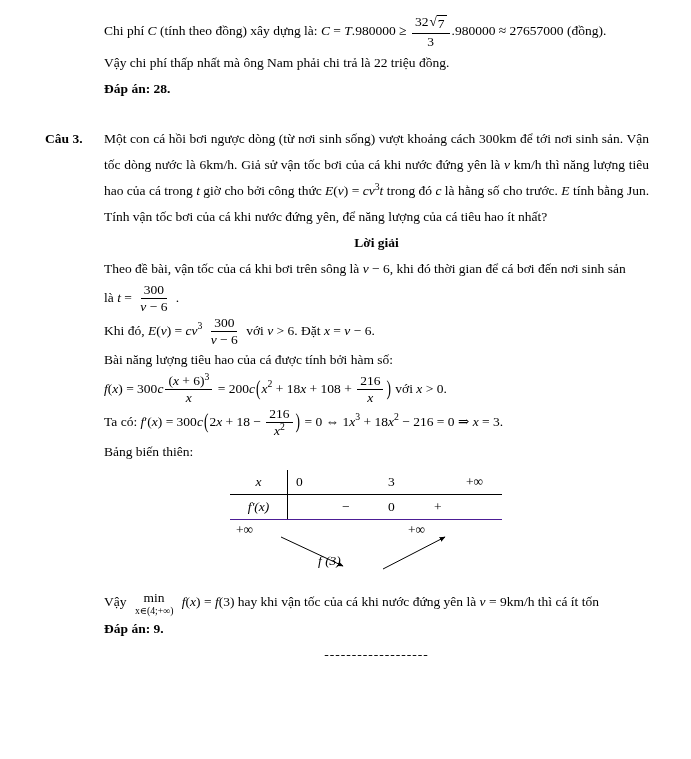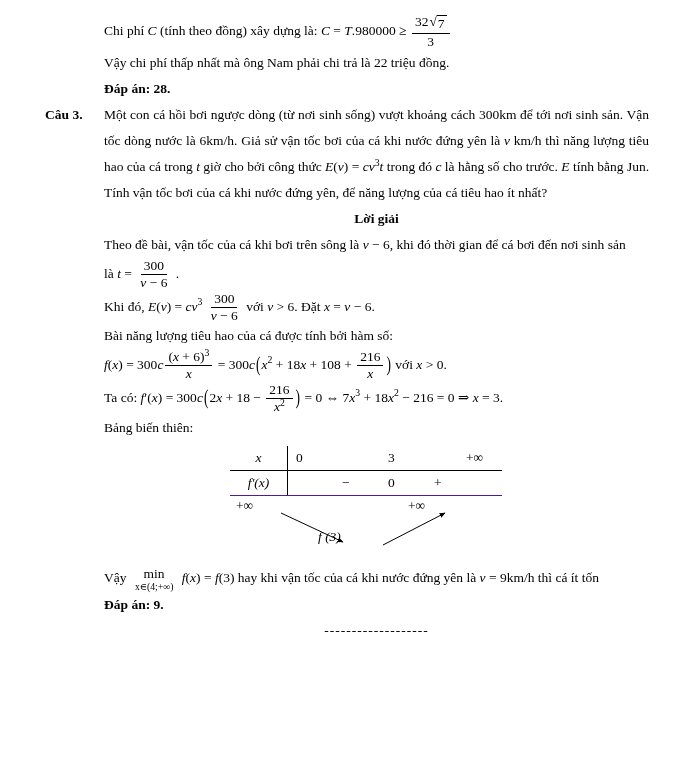--- a/index.html
+++ b/index.html
@@ -27,21 +27,21 @@
   .frac .num { border-bottom: 1px solid #000; }
   .frac.limit .num { border-bottom: none; padding-bottom: 0; }
   .frac.limit .den { font-size: 0.72em; line-height: 1.1; }
 
   .sqrt { display: inline-flex; align-items: flex-start; margin-left: 1px; }
   .rad-sign { line-height: 1.1; }
   .sqrt .radicand { border-top: 1px solid #000; padding: 0 2px 0 1px; line-height: 1.25; }
 
   .bigp { display: inline-block; transform: scaleY(1.6); margin: 0 1px; }
 
-  .cau3-wrap { position: relative; }
+  .cau3-wrap { position: relative; margin-top: 24px; }
   .cau3-label { position: absolute; left: -59px; top: 0; font-weight: bold; line-height: 26px; }
 
   
   .bbt { width: 272px; margin: 5px 0 7px 126px; }
   .bbt-row { display: flex; }
   .bbt-h { width: 58px; border-right: 1px solid #000; display: flex; align-items: center; justify-content: center; font-style: italic; }
   .bbt-vals { position: relative; flex: 1; }
   .r1 { height: 25px; border-bottom: 1px solid #000; }
   .r2 { height: 25px; border-bottom: 1px solid #4c1d95; }
   .r3 { height: 62px; }
@@ -64,21 +64,21 @@
 
 <div class="page">
   <div class="doc">
 
     <p class="line"><span>Chi phí </span><span class="i">C</span><span> (tính theo đồng) xây dựng là: </span><span class="i">C</span><span> = </span><span class="i">T</span><span>.980000 ≥ </span><span class="frac">
           <span class="num"><span>32</span><span class="sqrt">
               <span class="rad-sign">√</span>
               <span class="radicand"><span>7</span></span>
             </span></span>
           <span class="den"><span>3</span></span>
-        </span></p>
+        </span><span>.980000 ≈ 27657000 (đồng).</span></p>
     <p class="line"><span>Vậy chi phí thấp nhất mà ông Nam phải chi trả là 22 triệu đồng.</span></p>
     <p class="line"><span class="b">Đáp án: 28.</span></p>
 
     <div class="cau3-wrap">
       <span class="cau3-label">Câu 3.</span>
       <p class="line just"><span>Một con cá hồi bơi ngược dòng (từ nơi sinh sống) vượt khoảng cách 300km để tới nơi sinh sản. Vận tốc dòng nước là 6km/h. Giả sử vận tốc bơi của cá khi nước đứng yên là </span><span class="i">v</span><span> km/h thì năng lượng tiêu hao của cá trong </span><span class="i">t</span><span> giờ cho bởi công thức </span><span class="i">E</span><span>(</span><span class="i">v</span><span>) = </span><span class="i">cv</span><span class="sup">3</span><span class="i">t</span><span> trong đó </span><span class="i">c</span><span> là hằng số cho trước. </span><span class="i">E</span><span> tính bằng Jun. Tính vận tốc bơi của cá khi nước đứng yên, để năng lượng của cá tiêu hao ít nhất?</span></p>
     </div>
 
     <p class="line center title-b">Lời giải</p>
     <p class="line just"><span>Theo đề bài, vận tốc của cá khi bơi trên sông là </span><span class="i">v</span><span> − 6, khi đó thời gian để cá bơi đến nơi sinh sản</span></p>
@@ -87,28 +87,28 @@
           <span class="den"><span class="i">v</span><span> − 6</span></span>
         </span><span> .</span></p>
     <p class="line"><span>Khi đó, </span><span class="i">E</span><span>(</span><span class="i">v</span><span>) = </span><span class="i">cv</span><span class="sup">3</span><span> </span><span class="frac">
           <span class="num"><span>300</span></span>
           <span class="den"><span class="i">v</span><span> − 6</span></span>
         </span><span> với </span><span class="i">v</span><span> &gt; 6. Đặt </span><span class="i">x</span><span> = </span><span class="i">v</span><span> − 6.</span></p>
     <p class="line"><span>Bài năng lượng tiêu hao của cá được tính bởi hàm số:</span></p>
     <p class="line"><span class="i">f</span><span>(</span><span class="i">x</span><span>) = 300</span><span class="i">c</span><span class="frac">
           <span class="num"><span>(</span><span class="i">x</span><span> + 6)</span><span class="sup">3</span></span>
           <span class="den"><span class="i">x</span></span>
-        </span><span> = 300</span><span class="i">c</span><span class="bigp">(</span><span class="i">x</span><span class="sup">2</span><span> + 18</span><span class="i">x</span><span> + 108 + </span><span class="frac">
+        </span><span> = 200</span><span class="i">c</span><span class="bigp">(</span><span class="i">x</span><span class="sup">2</span><span> + 18</span><span class="i">x</span><span> + 108 + </span><span class="frac">
           <span class="num"><span>216</span></span>
           <span class="den"><span class="i">x</span></span>
         </span><span class="bigp">)</span><span> với </span><span class="i">x</span><span> &gt; 0.</span></p>
     <p class="line"><span>Ta có: </span><span class="i">f</span><span>′(</span><span class="i">x</span><span>) = 300</span><span class="i">c</span><span class="bigp">(</span><span>2</span><span class="i">x</span><span> + 18 − </span><span class="frac">
           <span class="num"><span>216</span></span>
           <span class="den"><span class="i">x</span><span class="sup">2</span></span>
-        </span><span class="bigp">)</span><span> = 0 ⇔ 7</span><span class="i">x</span><span class="sup">3</span><span> + 18</span><span class="i">x</span><span class="sup">2</span><span> − 216 = 0 ⇒ </span><span class="i">x</span><span> = 3.</span></p>
+        </span><span class="bigp">)</span><span> = 0 ⇔ 1</span><span class="i">x</span><span class="sup">3</span><span> + 18</span><span class="i">x</span><span class="sup">2</span><span> − 216 = 0 ⇒ </span><span class="i">x</span><span> = 3.</span></p>
     <p class="line">Bảng biến thiên:</p>
 
     <div class="bbt">
       <div class="bbt-row r1">
         <div class="bbt-h">x</div>
         <div class="bbt-vals">
           <span class="p-abs v-x0">0</span>
           <span class="p-abs v-x3">3</span>
           <span class="p-abs v-xinf">+∞</span>
         </div>

